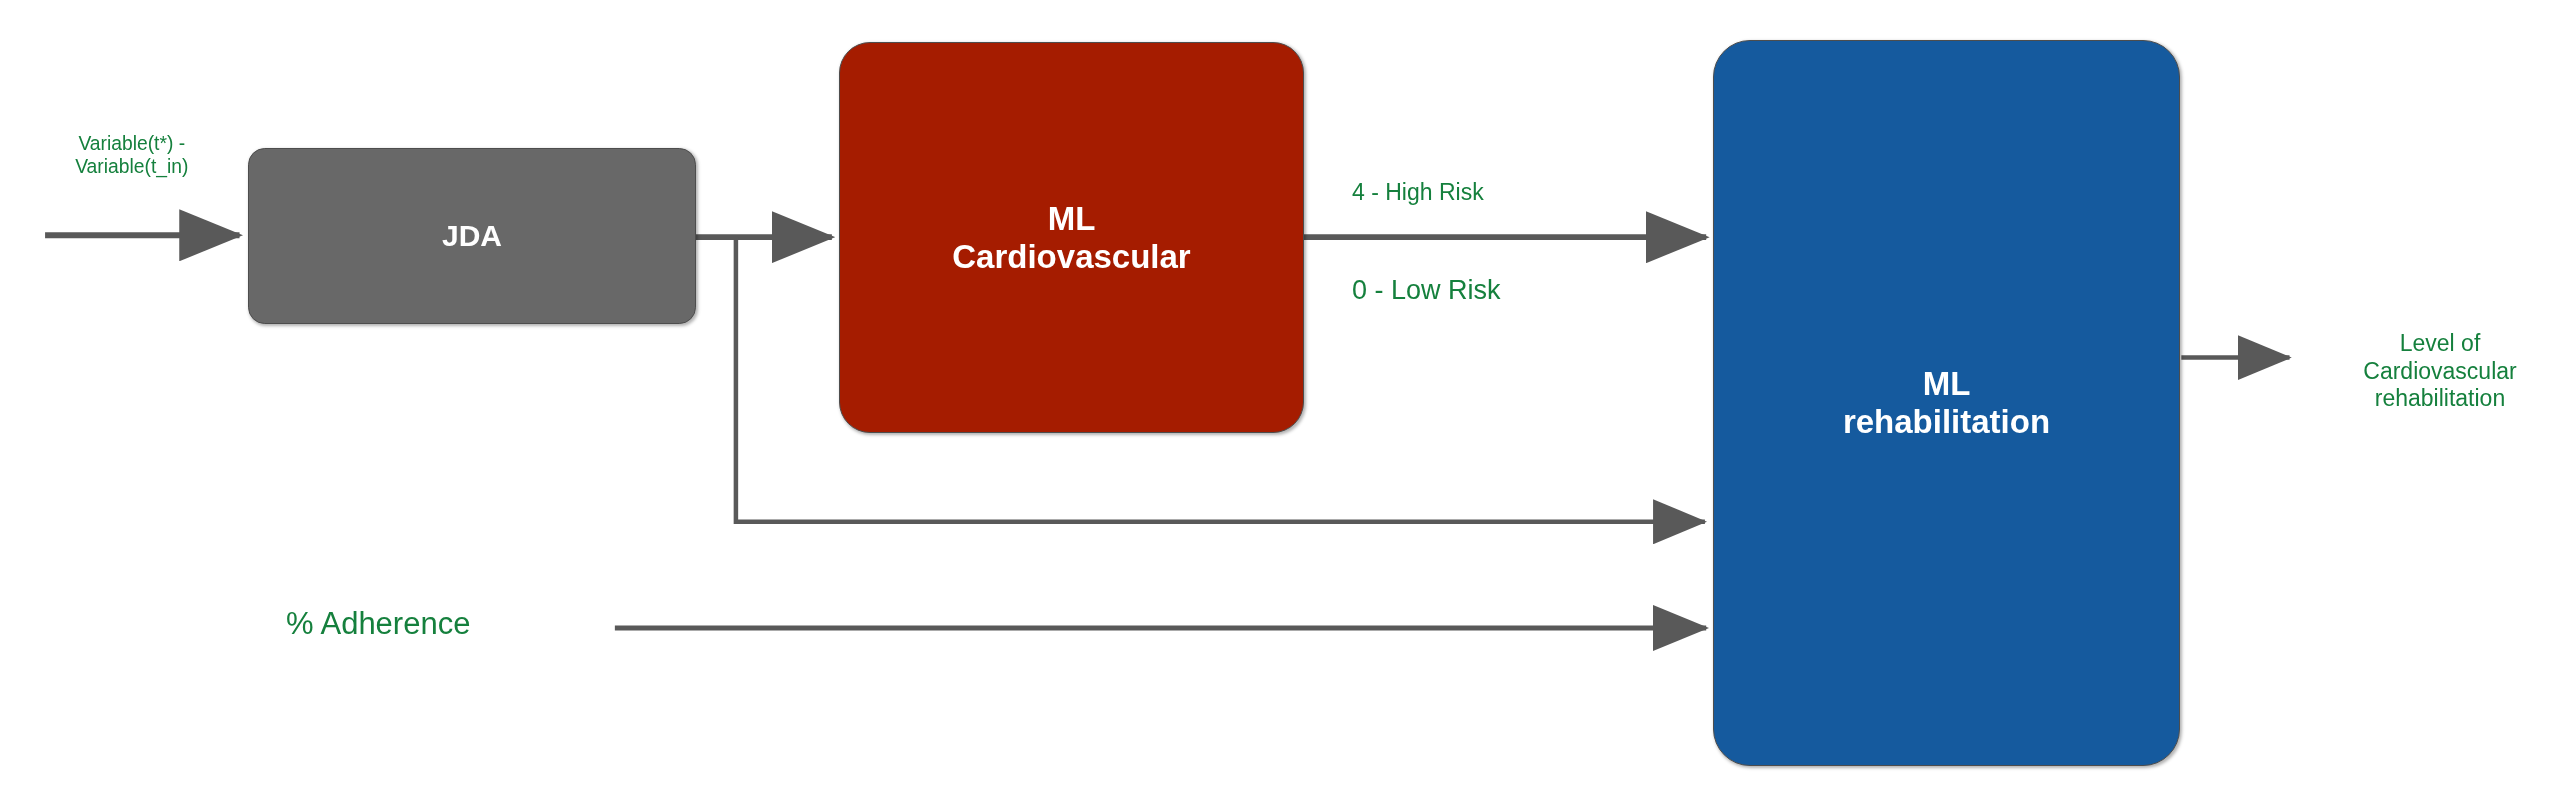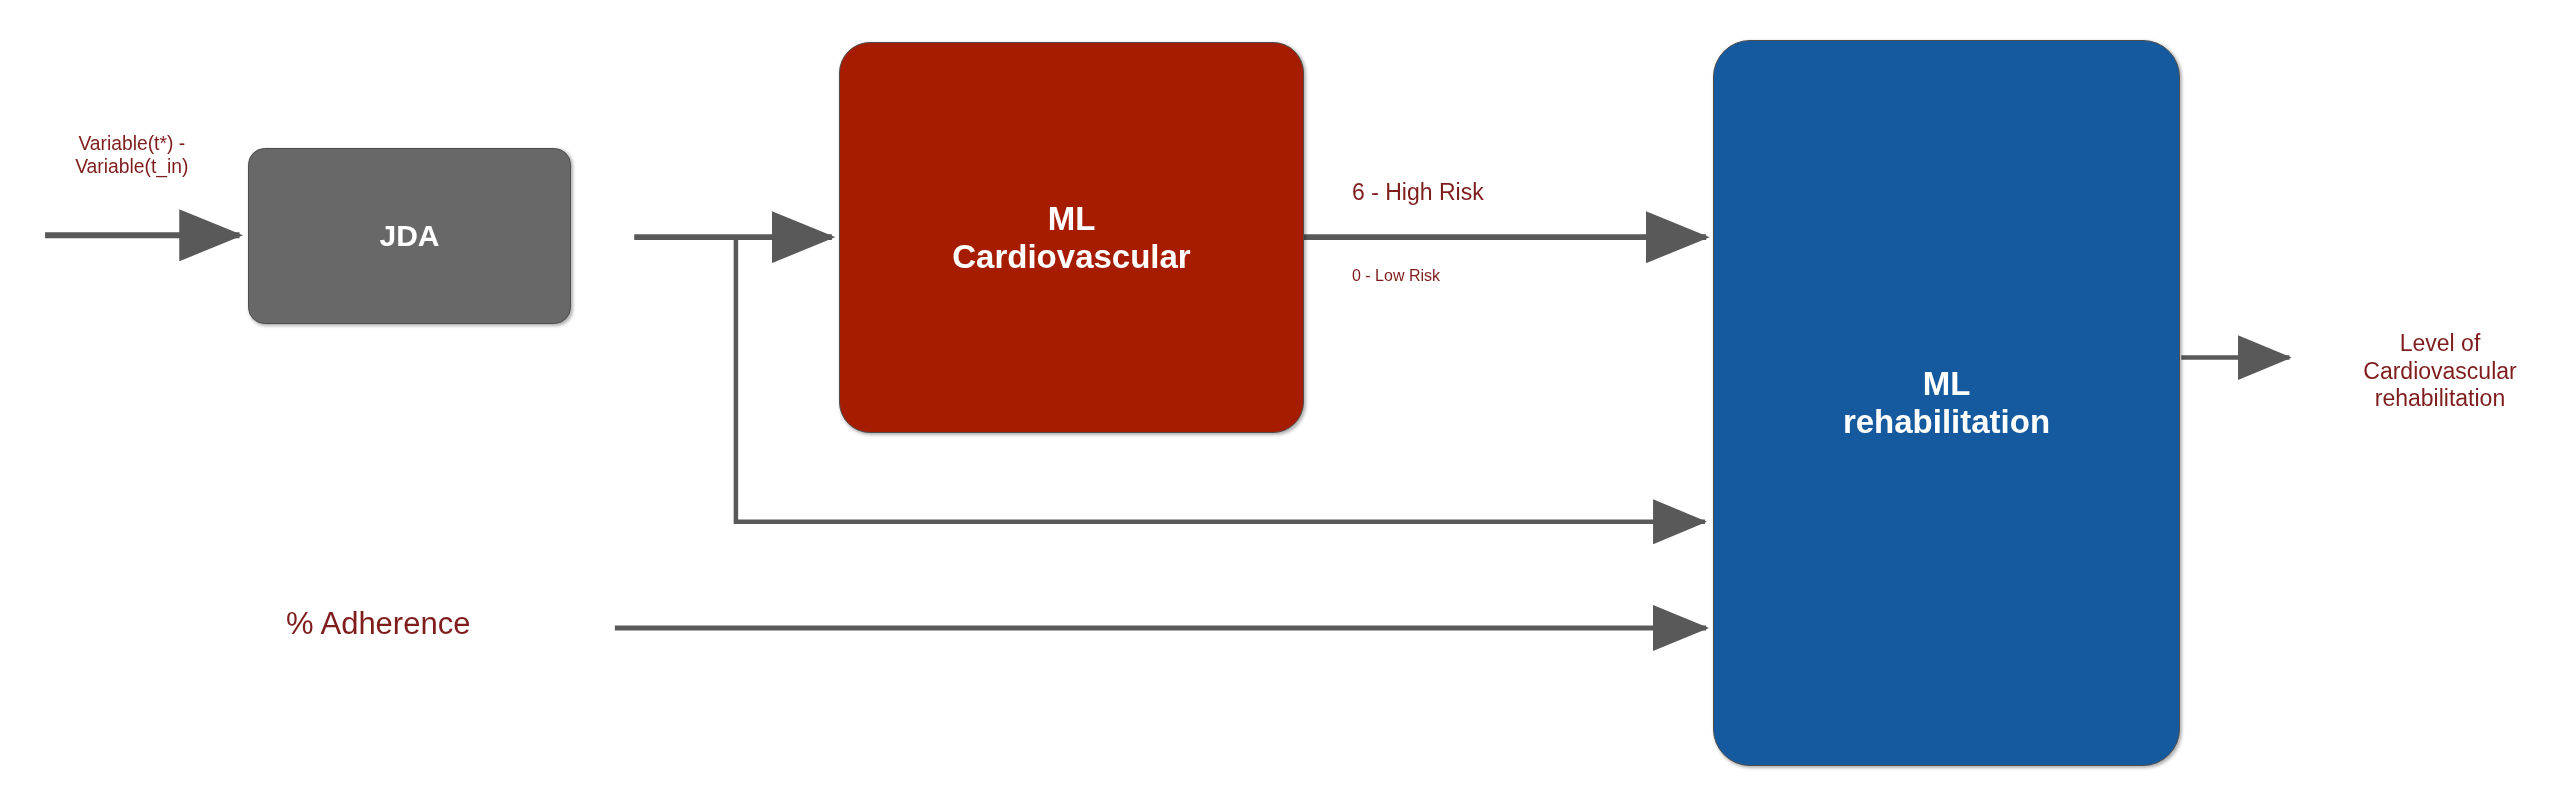--- a/index.html
+++ b/index.html
@@ -37,21 +37,21 @@
     box-shadow: 1.9px 1.9px 3.2px rgba(0,0,0,0.30);
     z-index: 2;
   }
   .node-label {
     white-space: pre-line;
     line-height: 1.14;
   }
   #node-jda {
     left: 248px;
     top: 148px;
-    width: 323px;
+    width: 448px;
     height: 176px;
     border-radius: 16.7px;
     background: #686868;
     font-size: 30px;
   }
   #node-ml-cardio {
     left: 839px;
     top: 42px;
     width: 465px;
     height: 391px;
@@ -63,42 +63,42 @@
     left: 1713px;
     top: 40px;
     width: 467px;
     height: 726px;
     border-radius: 37px;
     background: #155a9e;
     font-size: 33px;
   }
   .edge-label {
     position: absolute;
-    color: #7f1d1d;
+    color: #15803d;
     font-size: 22.5px;
     line-height: 1.2;
     white-space: pre-line;
     z-index: 3;
   }
   #label-input {
     left: 19.3px;
     top: 132px;
     width: 225px;
     text-align: center;
     font-size: 19.3px;
   }
   #label-high-risk {
     left: 1352px;
     top: 179px;
     font-size: 23px;
   }
   #label-low-risk {
     left: 1352px;
-    top: 266px;
-    font-size: 16px;
+    top: 274px;
+    font-size: 27px;
   }
   #label-adherence {
     left: 286px;
     top: 605px;
     font-size: 31px;
   }
   #label-output {
     left: 2311px;
     top: 290px;
     width: 258px;
@@ -157,21 +157,21 @@
   </div>
 
   <div class="node" id="node-ml-rehab">
     <span class="node-label">ML
 rehabilitation</span>
   </div>
 
   <div class="edge-label" id="label-input">Variable(t*) -
 Variable(t_in)</div>
 
-  <div class="edge-label" id="label-high-risk">6 - High Risk</div>
+  <div class="edge-label" id="label-high-risk">4 - High Risk</div>
 
   <div class="edge-label" id="label-low-risk">0 - Low Risk</div>
 
   <div class="edge-label" id="label-adherence">% Adherence</div>
 
   <div class="edge-label" id="label-output">Level of
 Cardiovascular
 rehabilitation</div>
 
 </div>

